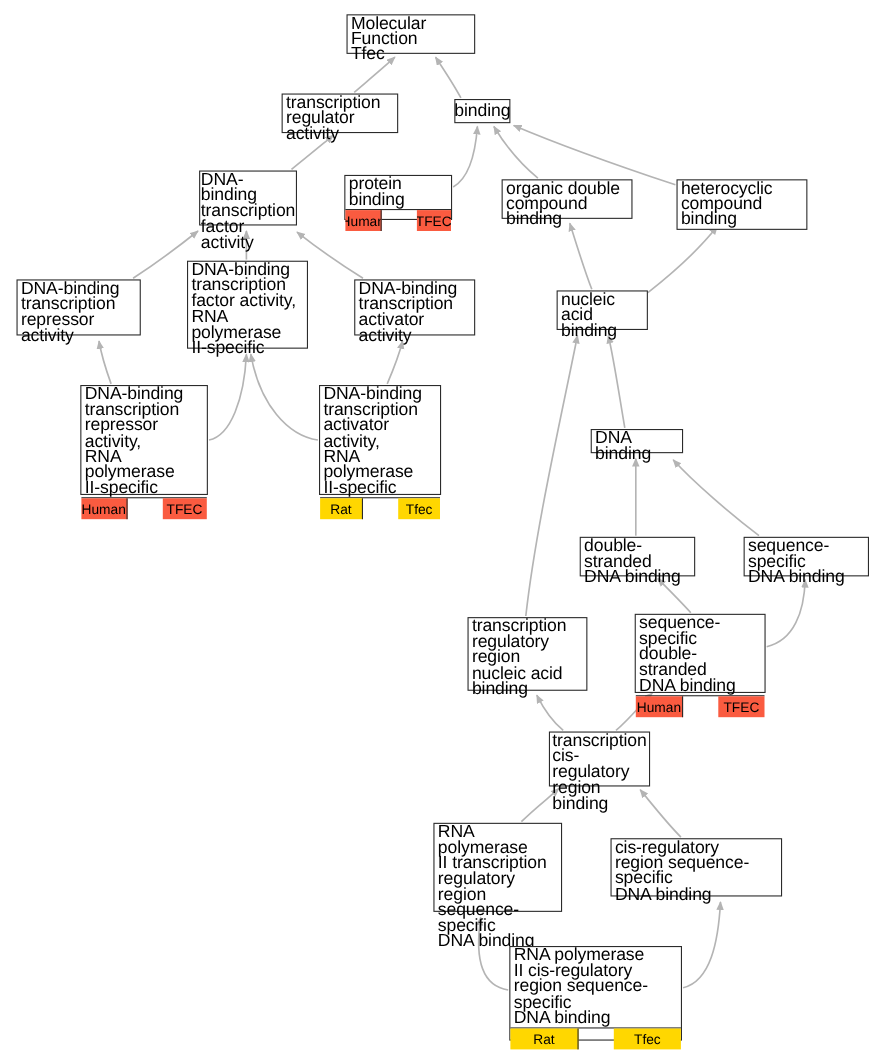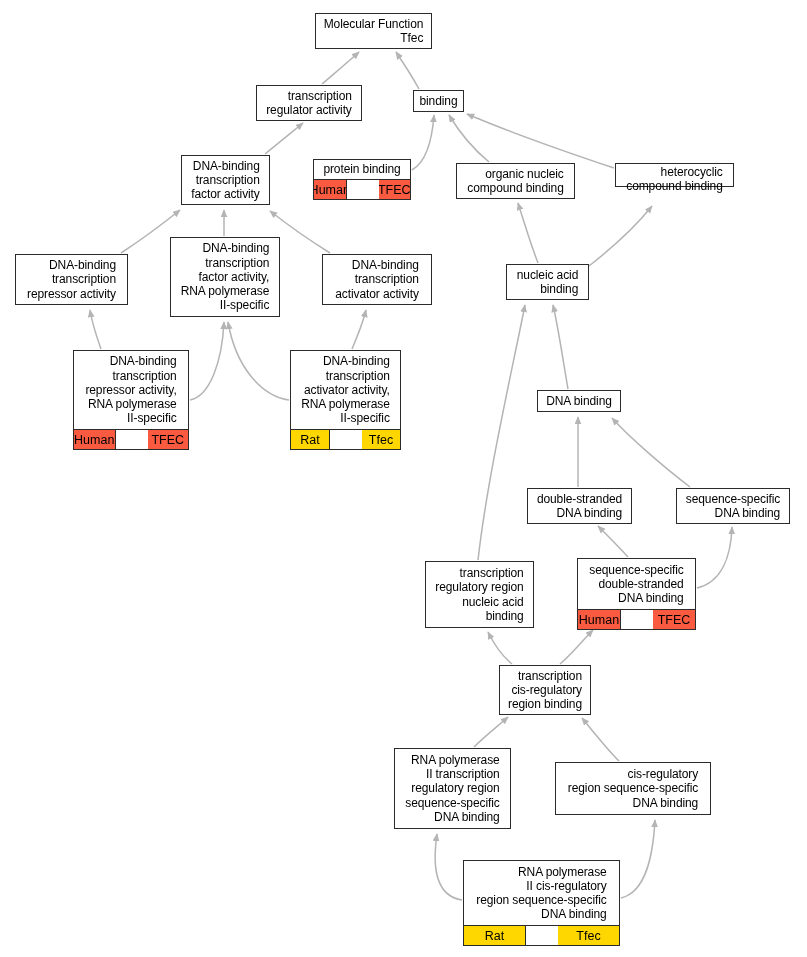--- a/index.html
+++ b/index.html
@@ -32,22 +32,22 @@
     background: #ffffff;
     display: flex;
     flex-direction: column;
     z-index: 5;
   }
   .node-label {
     flex: 1 1 auto;
     display: flex;
     align-items: center;
     justify-content: center;
-    text-align: right;
-    font-size: 12px;
+    text-align: left;
+    font-size: 16px;
     line-height: 14.2px;
     color: #000000;
     padding: 1px 3px;
     white-space: pre-line;
     letter-spacing: -0.1px;
   }
   .annot {
     display: flex;
     flex-direction: row;
     border-top: 1.6px solid #2b2b2b;
@@ -126,24 +126,24 @@
 factor activity</div>
       </div>
       <div class="node" style="left: 313px; top: 159px; width: 98px; height: 41px;">
         <div class="node-label">protein binding</div>
         <div class="annot">
           <div class="annot-cell first" style="background: rgb(250, 91, 64);">Human</div>
           <div class="annot-cell" style="background: rgb(250, 91, 64);">TFEC</div>
         </div>
       </div>
       <div class="node" style="left: 456px; top: 163px; width: 119px; height: 36px;">
-        <div class="node-label">organic nucleic
+        <div class="node-label">organic double
 compound binding</div>
       </div>
-      <div class="node" style="left: 615px; top: 163px; width: 119px; height: 24px;">
+      <div class="node" style="left: 615px; top: 163px; width: 119px; height: 46px;">
         <div class="node-label">heterocyclic
 compound binding</div>
       </div>
       <div class="node" style="left: 15px; top: 254px; width: 113px; height: 51px;">
         <div class="node-label">DNA-binding
 transcription
 repressor activity</div>
       </div>
       <div class="node" style="left: 170px; top: 237px; width: 110px; height: 80px;">
         <div class="node-label">DNA-binding

